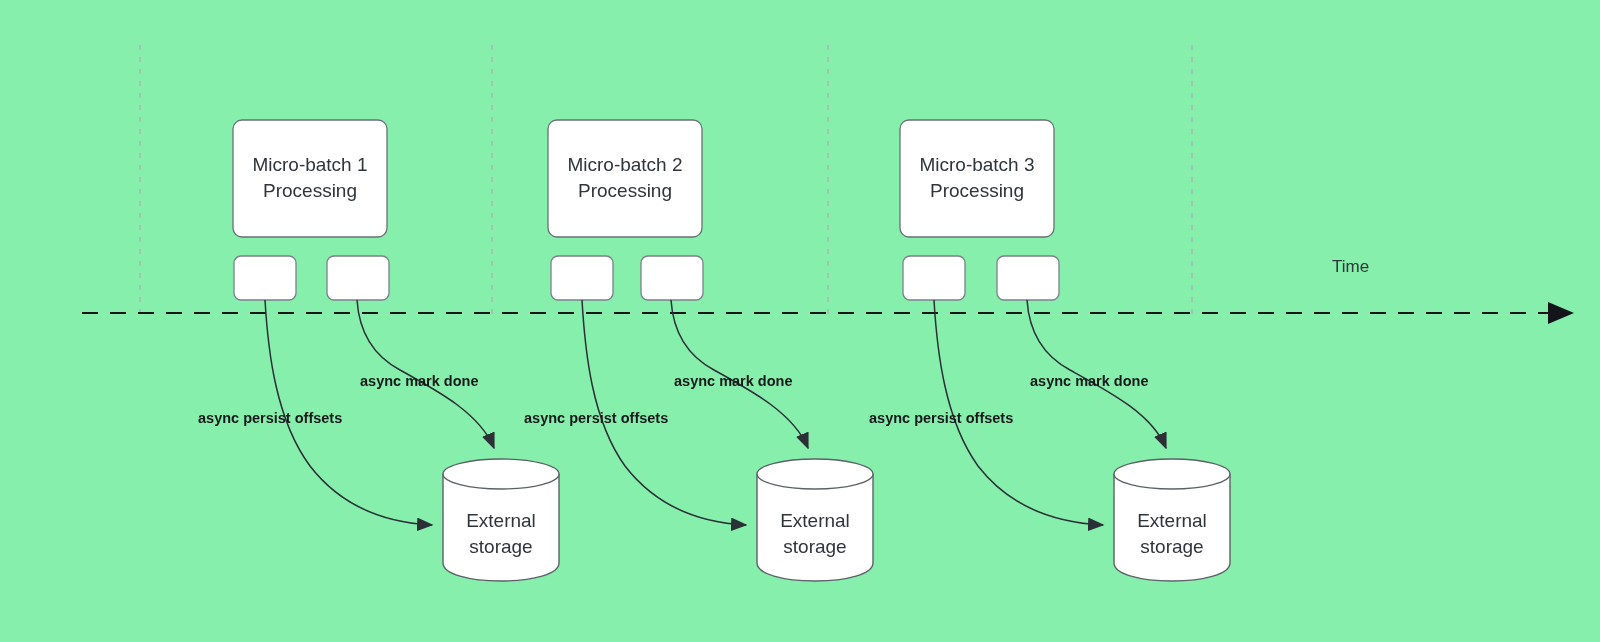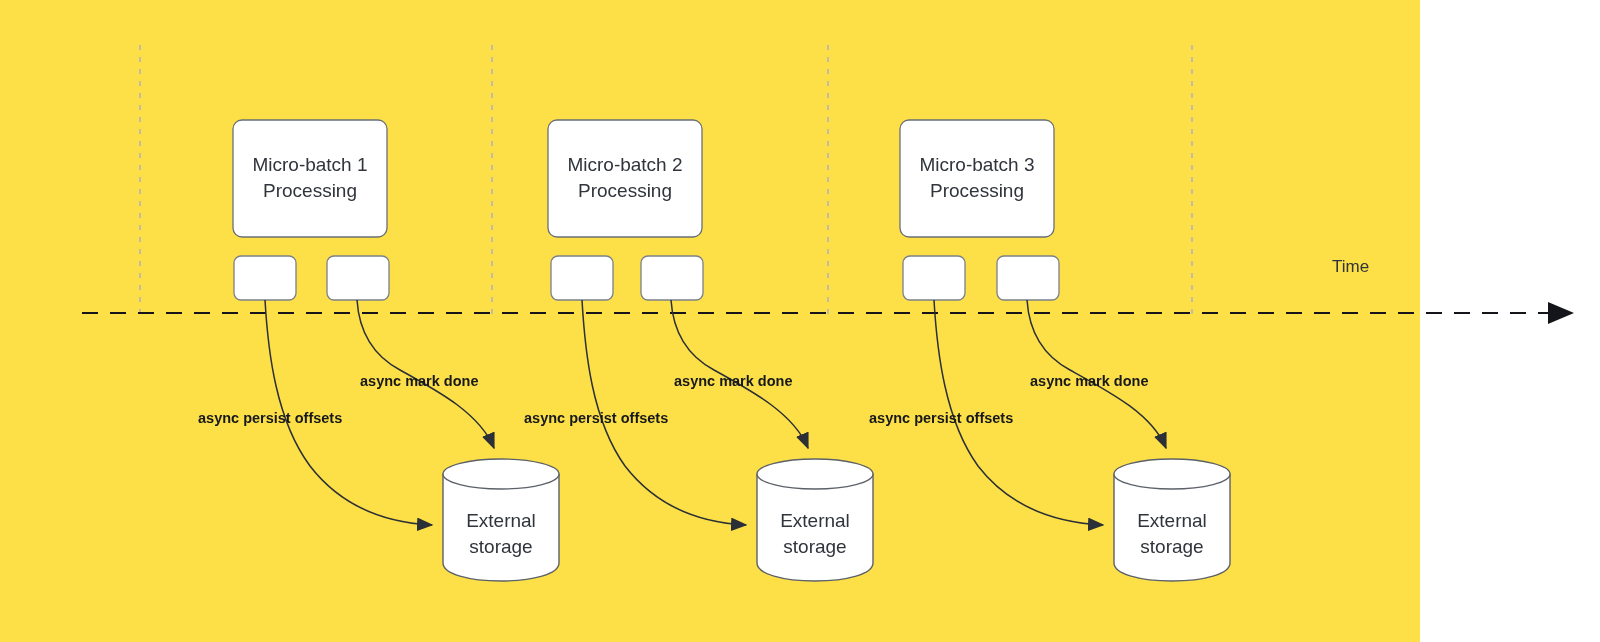--- a/index.html
+++ b/index.html
@@ -8,23 +8,23 @@
     background: #ffffff;
   }
   body {
     font-family: "Liberation Sans", sans-serif;
     width: 1600px;
     height: 642px;
     overflow: hidden;
   }
   #canvas {
     position: relative;
-    width: 1420px;
+    width: 1600px;
     height: 642px;
-    background: #fde047;
+    background: #86efac;
   }
   svg.layer {
     position: absolute;
     top: 0;
     left: 0;
     width: 1600px;
     height: 642px;
   }
   .box-text {
     font-family: "Liberation Sans", sans-serif;

